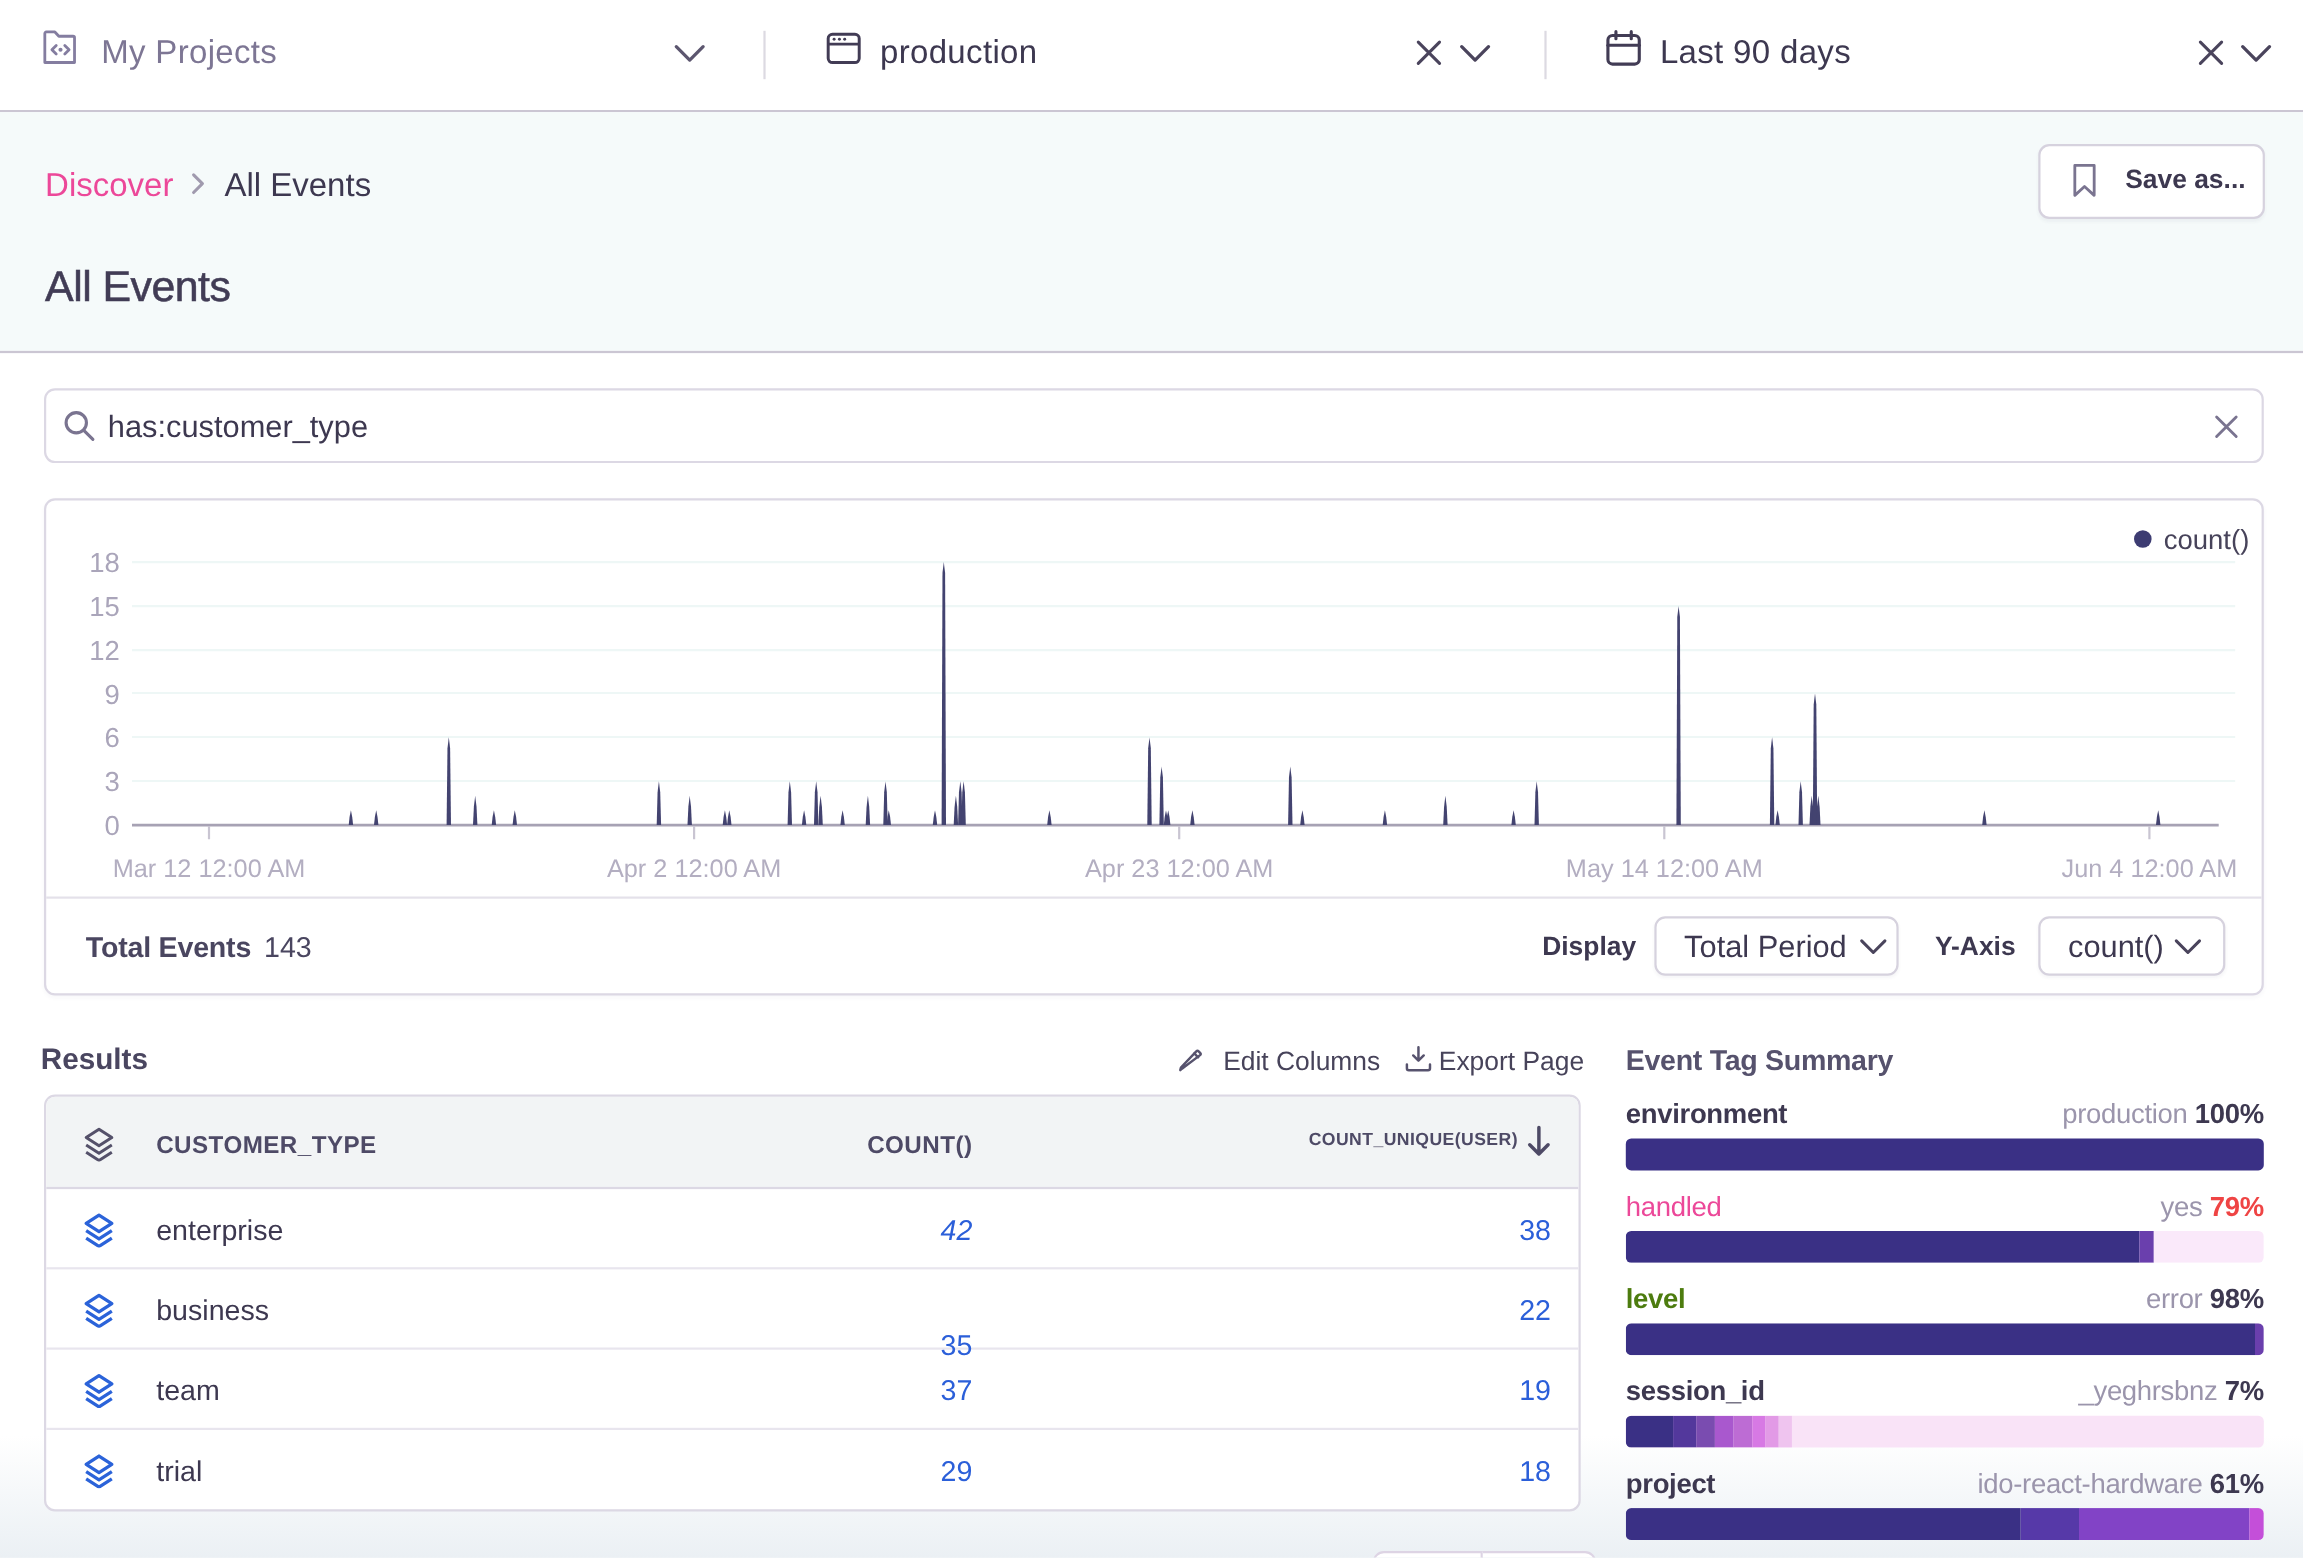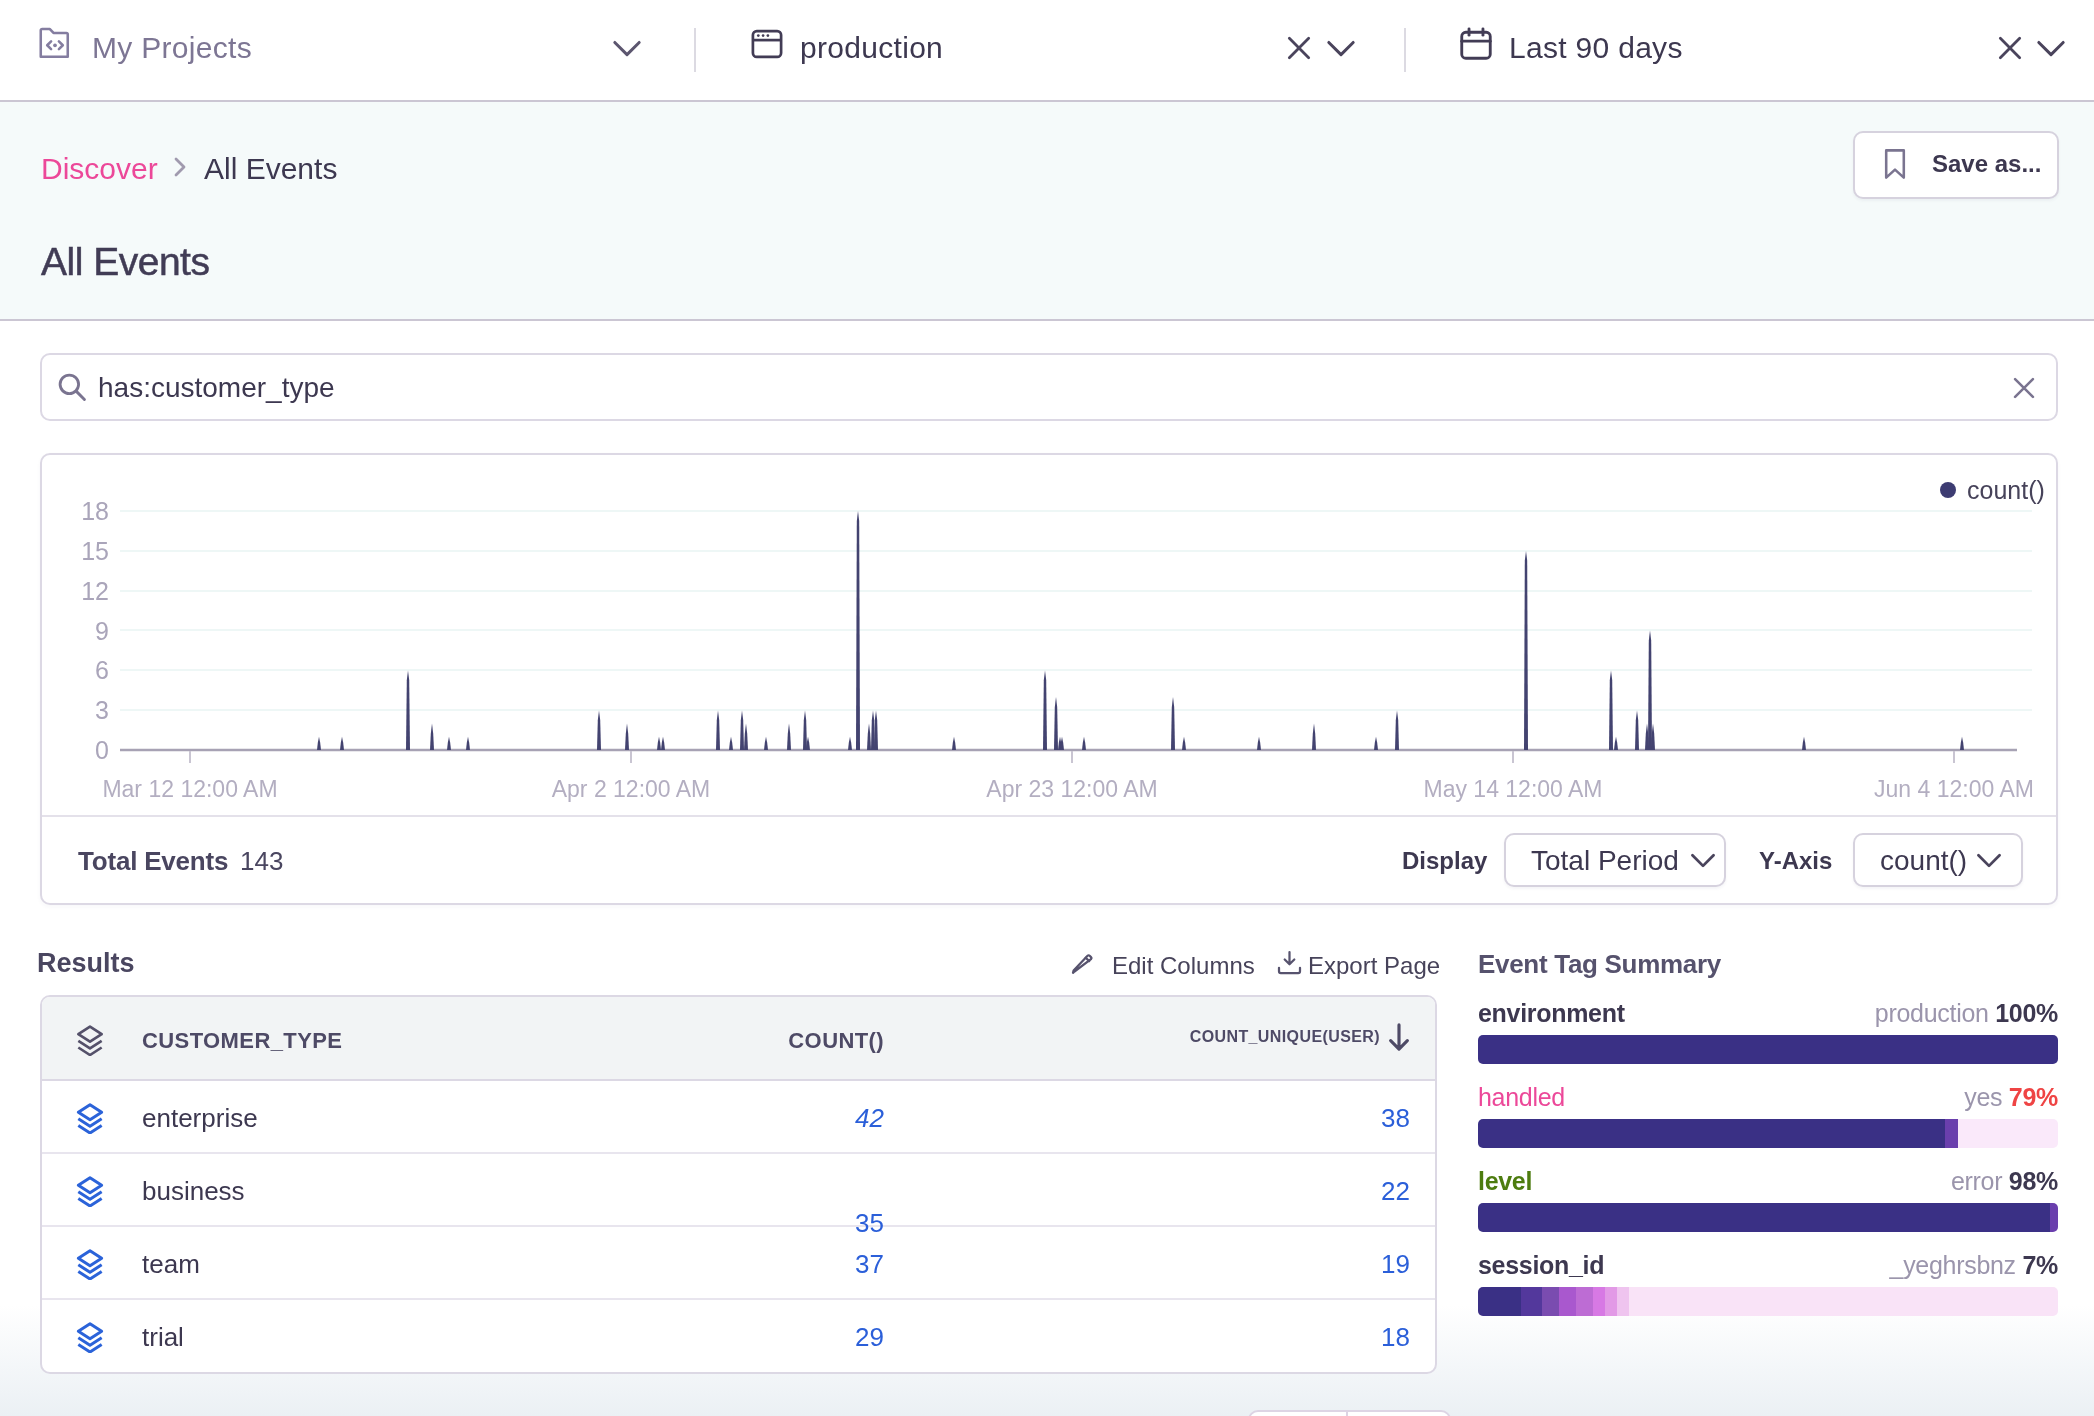--- a/index.html
+++ b/index.html
@@ -297,13 +297,23 @@
       <span style="position:absolute;left:0px;width:43px;top:0;bottom:0;background:#3a3085;"></span>
       <span style="position:absolute;left:43px;width:21px;top:0;bottom:0;background:#53389c;"></span>
       <span style="position:absolute;left:64px;width:17px;top:0;bottom:0;background:#7a4cb0;"></span>
       <span style="position:absolute;left:81px;width:17px;top:0;bottom:0;background:#a958ce;"></span>
       <span style="position:absolute;left:98px;width:17px;top:0;bottom:0;background:#bd6cd4;"></span>
       <span style="position:absolute;left:115px;width:12px;top:0;bottom:0;background:#d779e4;"></span>
       <span style="position:absolute;left:127px;width:12px;top:0;bottom:0;background:#e29ae6;"></span>
       <span style="position:absolute;left:139px;width:12px;top:0;bottom:0;background:#efc4ef;"></span>
     </div>
   </div>
+  <div style="position:relative;height:84px;">
+    <span style="position:absolute;left:0;top:2px;font-weight:bold;color:#3d3850;">project</span>
+    <span style="position:absolute;right:0;top:2px;color:#9b95ac;">ido-react-hardware <b style="color:#3d3850;">61%</b></span>
+    <div style="position:absolute;left:0;top:38px;height:29px;width:580px;border-radius:5px;overflow:hidden;">
+      <span style="position:absolute;left:0;width:359px;top:0;bottom:0;background:#3a3085;"></span>
+      <span style="position:absolute;left:359px;width:53px;top:0;bottom:0;background:#5639a8;"></span>
+      <span style="position:absolute;left:412px;width:155px;top:0;bottom:0;background:#8243c6;"></span>
+      <span style="position:absolute;left:567px;right:0;top:0;bottom:0;background:#c44fd9;"></span>
+    </div>
+  </div>
 </div>
 
 </body></html>

